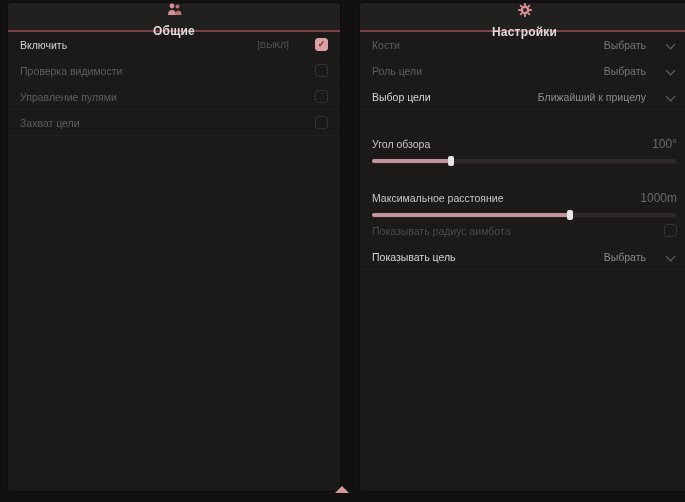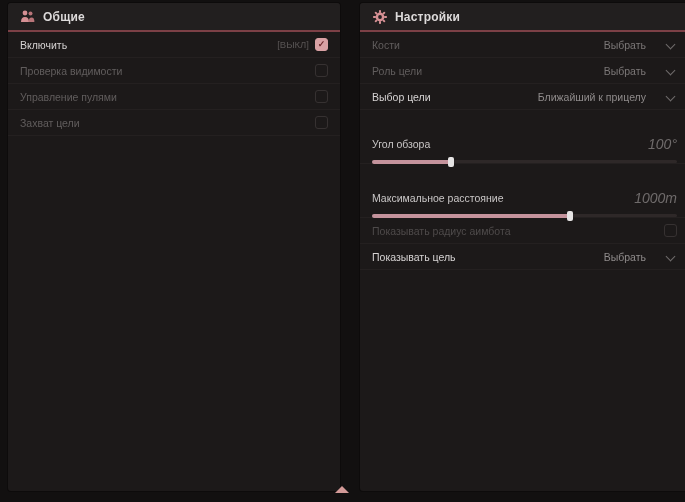--- a/index.html
+++ b/index.html
@@ -13,35 +13,35 @@
     position:absolute;top:3px;height:488px;
     background:#1c1919;border-radius:3px;
     box-shadow:0 0 0 1px #0d0b0b;
   }
   .panel-left{left:8px;width:332px;}
   .panel-right{left:360px;width:329px;}
   .panel-header{
     height:27px;background:#221f1f;
     border-bottom:2px solid #7c4046;
     border-radius:3px 3px 0 0;
-    display:flex;align-items:center;gap:8px;padding:0 12px;
+    display:flex;align-items:center;gap:8px;padding:0 12px;flex-direction:column;
   }
   .panel-title{font-size:12px;font-weight:bold;color:#dddada;letter-spacing:.2px;}
   .hicon{width:15px;height:15px;display:flex;align-items:center;justify-content:center;}
   .rows{padding:0;}
   .row{
     display:flex;align-items:center;
     height:25px;padding:0 12px;
     border-bottom:1px solid #242020;
     font-size:10.5px;
   }
   .row .label{flex:1;color:#615d5d;}
   .row.bright .label{color:#d6d3d3;}
   .row.vdim .label{color:#4e4a4a;}
-  .hotkey{color:#585454;font-size:9.5px;margin-right:6px;}
+  .hotkey{color:#585454;font-size:9.5px;margin-right:26px;}
   
   .checkbox{
     width:13px;height:13px;border-radius:3px;box-sizing:border-box;
     border:1px solid #363131;background:transparent;
     display:flex;align-items:center;justify-content:center;
     font-size:9px;line-height:1;color:transparent;
   }
   .checkbox.checked{
     background:#d9a1a4;border-color:#d9a1a4;color:#6b262b;font-weight:bold;
   }
@@ -57,21 +57,21 @@
     border-right:1.5px solid #6f6b6b;border-bottom:1.5px solid #6f6b6b;
     transform:rotate(45deg);
   }
   
   .row.slider-row{
     height:27px;flex-direction:column;align-items:stretch;justify-content:center;
     gap:8px;padding-top:2px;margin-top:24px;
   }
   .slider-top{display:flex;align-items:center;}
   .slider-top .label{flex:1;color:#c9c6c6;}
-  .slider-value{color:#6f6b6b;font-size:14px;font-style:italic;}
+  .slider-value{color:#6f6b6b;font-size:12px;}
   .slider-track{
     position:relative;height:4px;background:#2e2828;border-radius:2px;
   }
   .slider-fill{
     position:absolute;left:0;top:0;height:4px;background:#c4939c;border-radius:2px;
   }
   .slider-thumb{
     position:absolute;right:-3px;top:-3px;width:6px;height:10px;
     background:#e6e4e4;border-radius:2px;
   }

